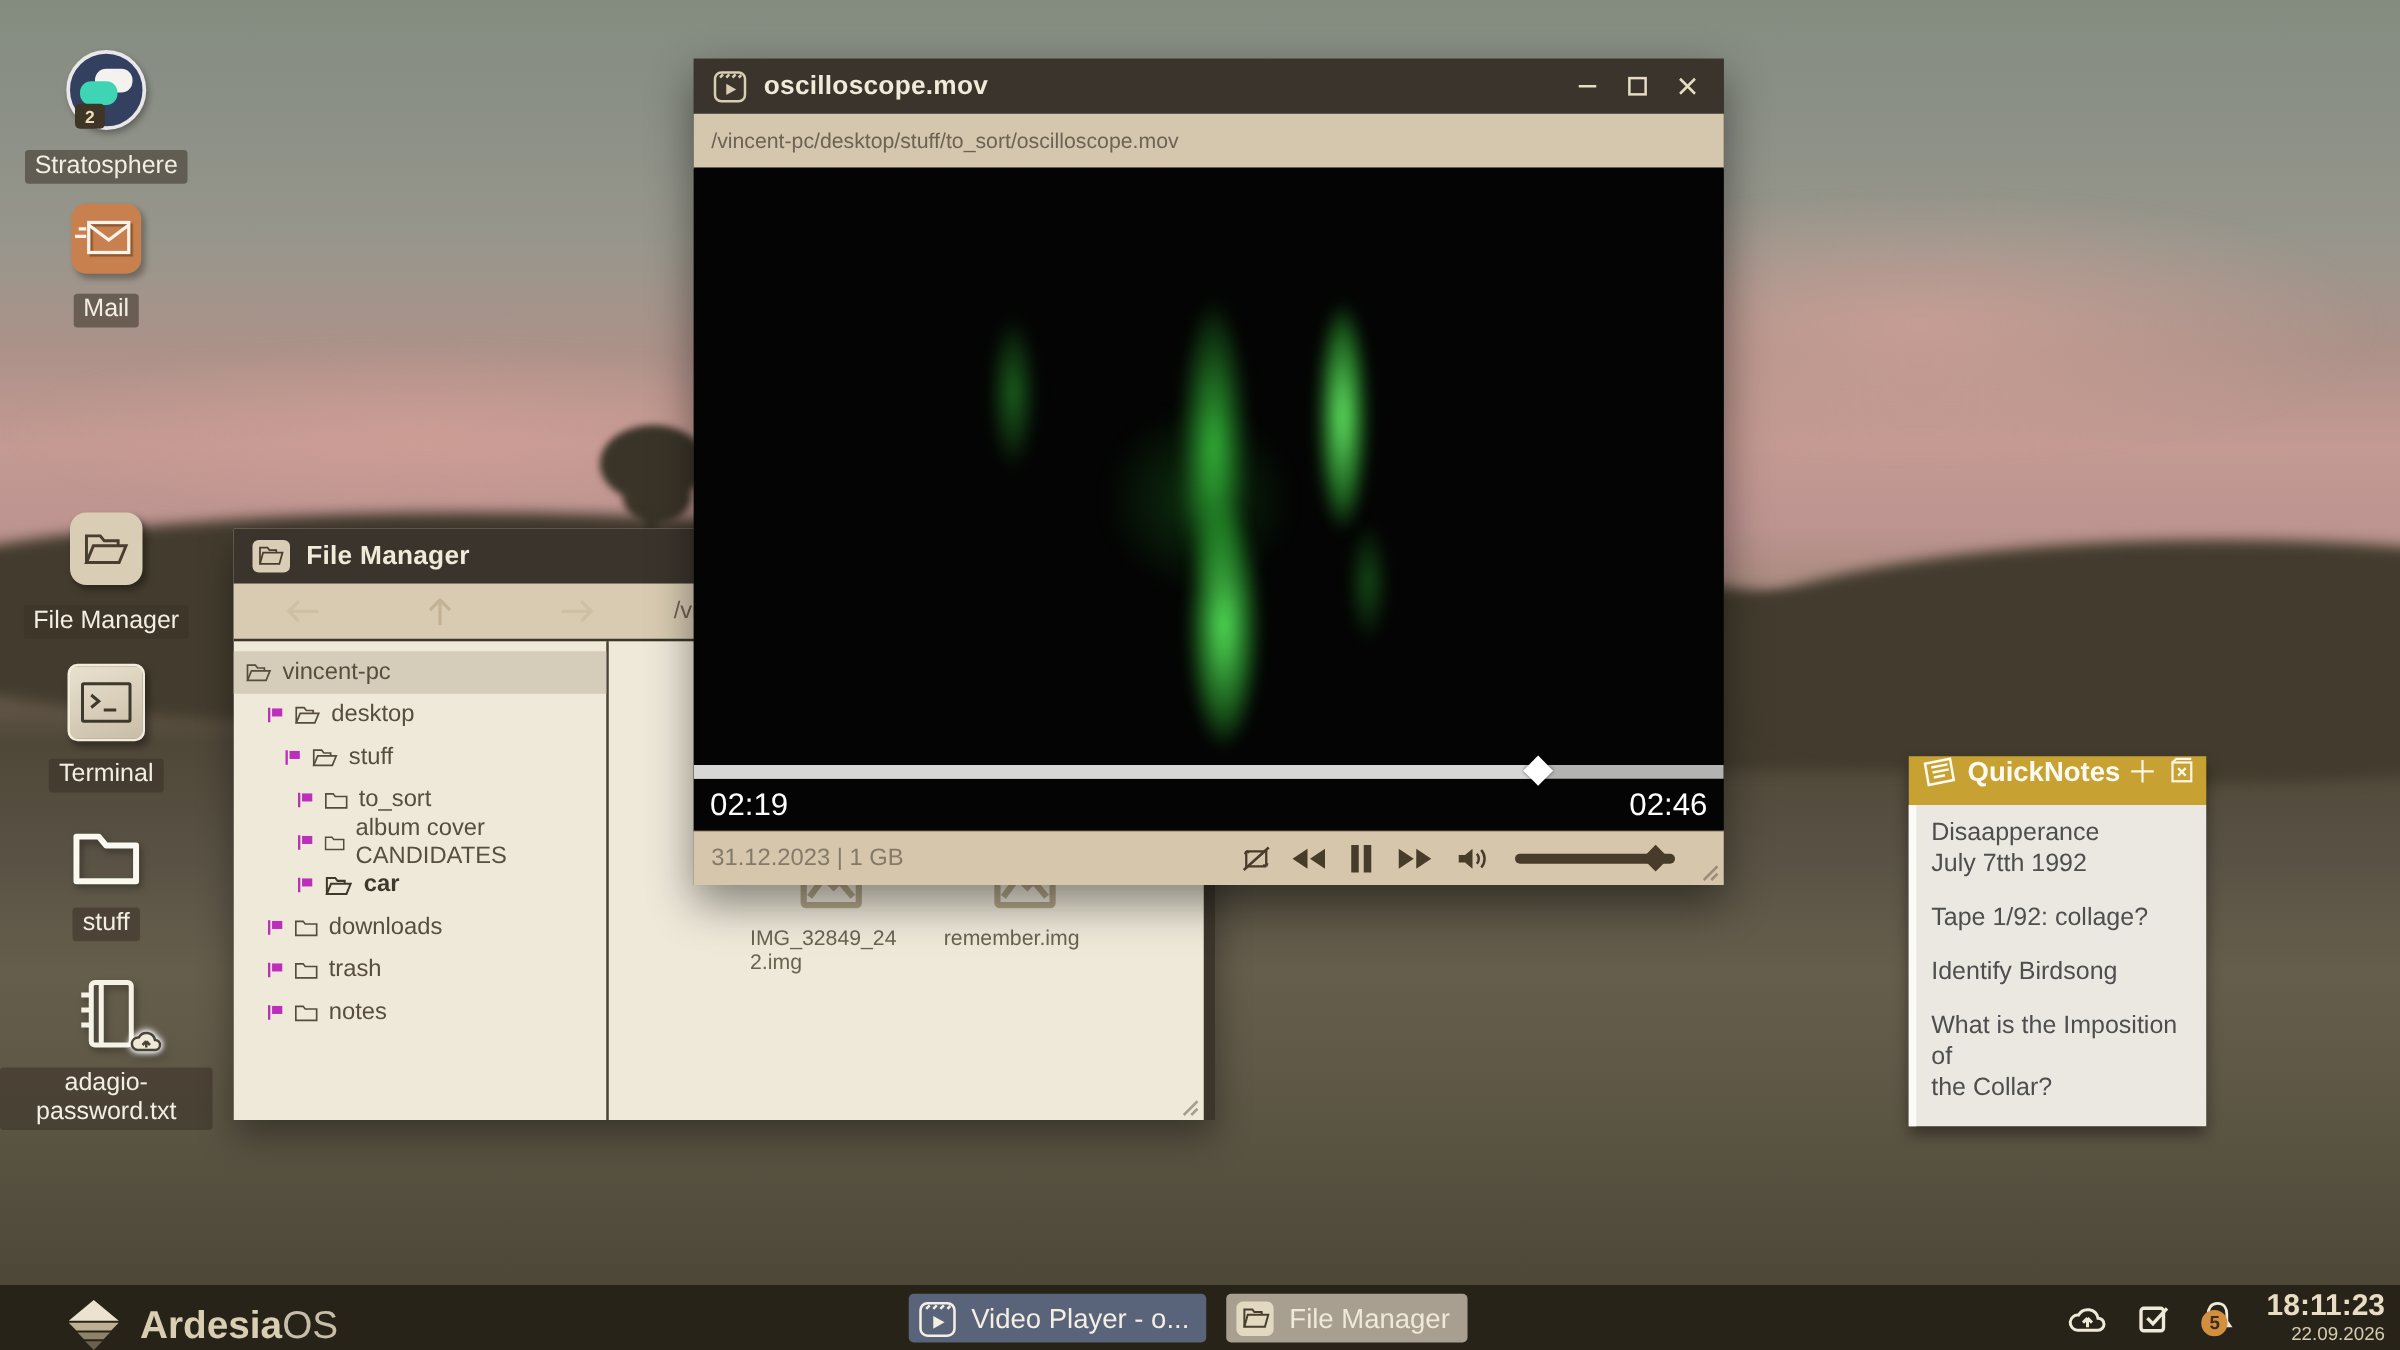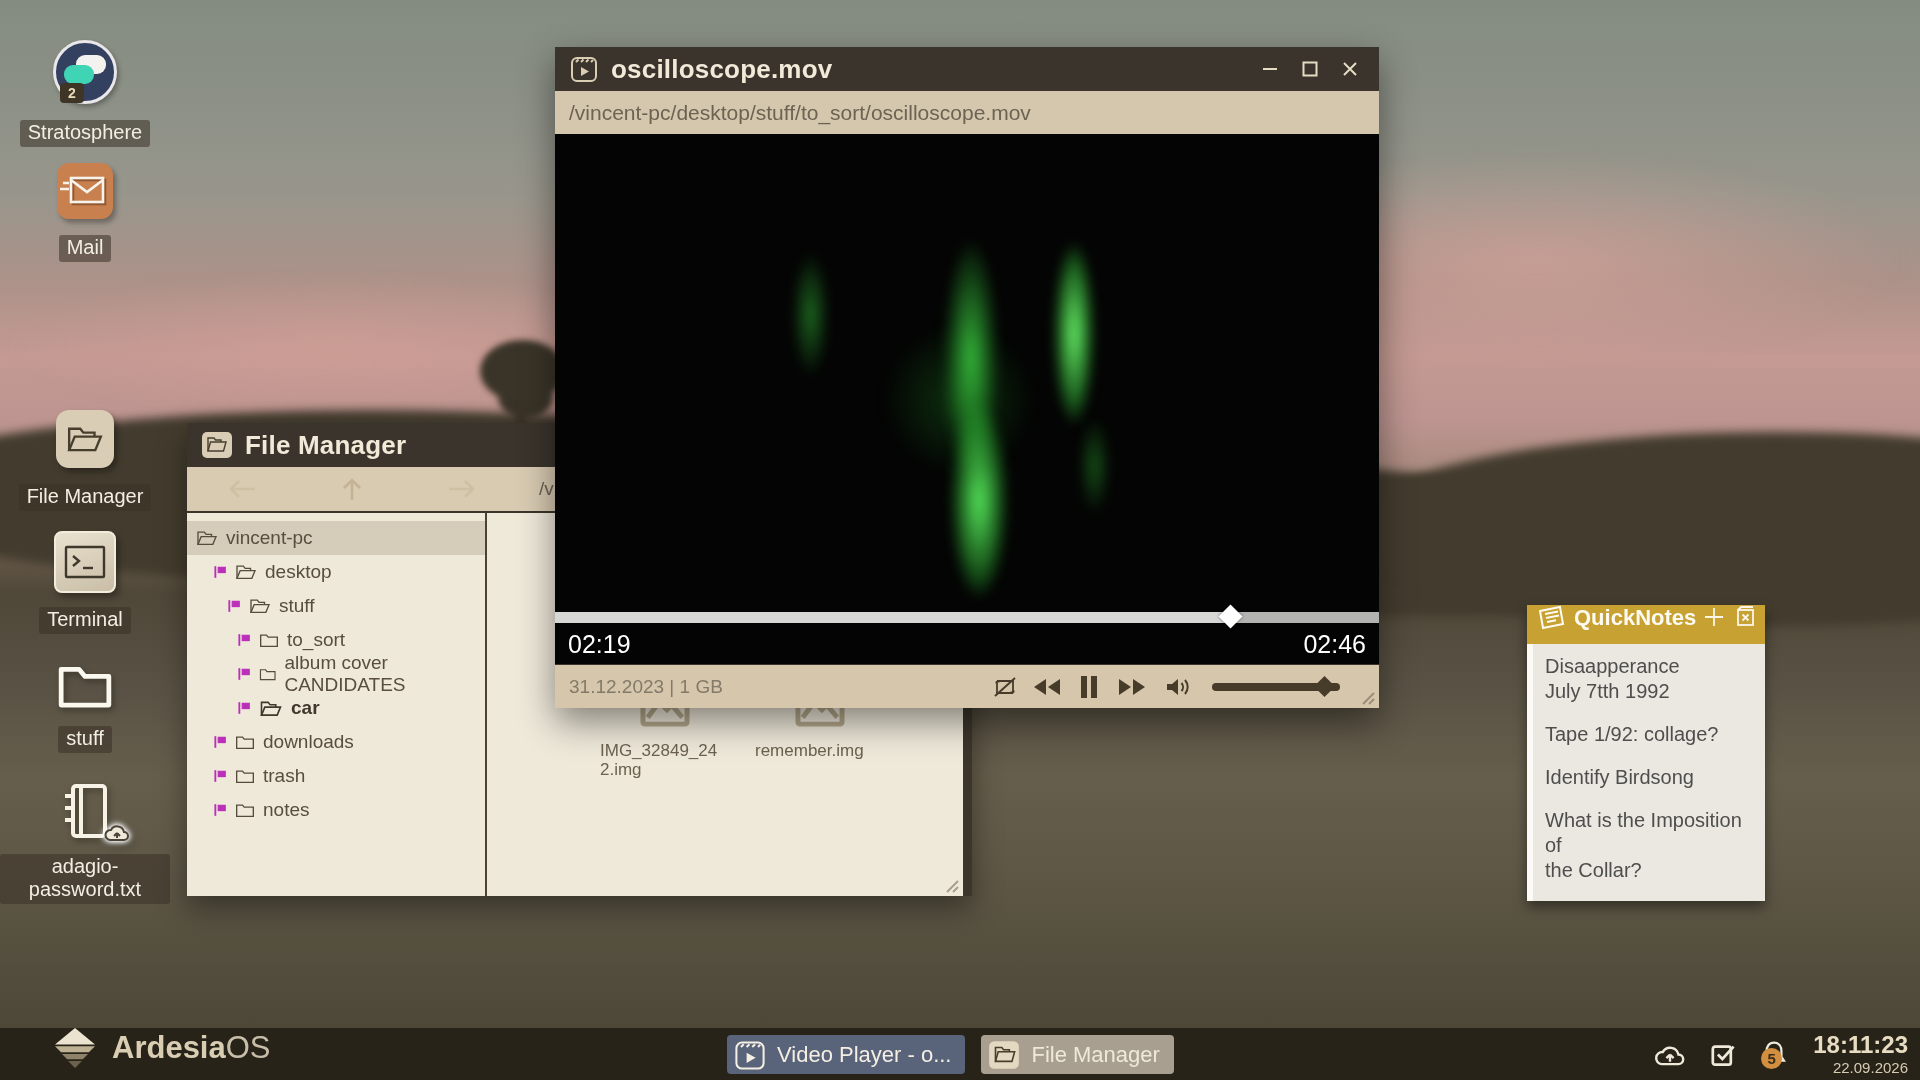--- a/index.html
+++ b/index.html
@@ -47,30 +47,30 @@
   .fmicon-sq{position:relative;margin:0 auto;width:58px;height:58px;border-radius:13px;background:#d9cdb6;
     box-shadow:3px 4px 6px rgba(0,0,0,.35);display:flex;align-items:center;justify-content:center;}
   .term-sq{position:relative;margin:0 auto;width:58px;height:58px;border-radius:8px;
     background:linear-gradient(160deg,#e9e1cf,#c9bda6);border:2px solid #f2ecdd;
     box-shadow:3px 4px 6px rgba(0,0,0,.35);display:flex;align-items:center;justify-content:center;}
 
   
   .titlebar{position:absolute;left:0;top:0;right:0;height:44px;background:#3a342c;
     display:flex;align-items:center;color:#f1ead9;}
   .titlebar .wicon{margin:0 12px 0 14px;flex:0 0 auto;display:flex;}
-  .titlebar .wtitle{font-size:26px;font-weight:bold;letter-spacing:.2px;}
+  .titlebar .wtitle{font-size:21px;font-weight:bold;letter-spacing:.2px;}
   .winbtns{margin-left:auto;display:flex;align-items:center;gap:14px;padding-right:16px;}
   .winbtn{width:26px;height:26px;display:flex;align-items:center;justify-content:center;color:#e6dcc2;}
 
   
   .vp-window{left:555px;top:47px;width:824px;height:661px;background:#3a342c;
     box-shadow:0 14px 34px rgba(0,0,0,.45);z-index:30;}
   .vp-pathbar{position:absolute;left:0;top:44px;right:0;height:43px;background:#d5c7ae;
     display:flex;align-items:center;border-bottom:1px solid #c3b499;}
-  .vp-pathbar .ptext{margin-left:14px;font-size:21px;color:#6d6353;}
+  .vp-pathbar .ptext{margin-left:14px;font-size:17px;color:#6d6353;}
   .vp-video{position:absolute;left:0;top:87px;right:0;height:531px;background:#040404;overflow:hidden;}
   .glow{position:absolute;border-radius:50%;filter:blur(6px);}
   .g1{left:46%;top:12%;width:9%;height:60%;background:radial-gradient(50% 50% at 50% 50%,rgba(64,225,70,.8),rgba(40,160,45,.25) 60%,transparent 75%);}
   .g2{left:59.5%;top:15%;width:7%;height:45%;background:radial-gradient(45% 50% at 50% 50%,rgba(110,255,110,.95),rgba(55,210,60,.4) 60%,transparent 78%);}
   .g3{left:47%;top:45%;width:9%;height:48%;background:radial-gradient(50% 50% at 50% 50%,rgba(90,245,95,.95),rgba(45,190,50,.35) 62%,transparent 78%);}
   .g4{left:28%;top:18%;width:6%;height:32%;background:radial-gradient(50% 50% at 50% 50%,rgba(50,190,55,.55),transparent 75%);}
   .g5{left:36%;top:30%;width:26%;height:40%;background:radial-gradient(50% 50% at 50% 50%,rgba(35,150,40,.3),transparent 72%);}
   .g6{left:63%;top:50%;width:5%;height:25%;background:radial-gradient(50% 50% at 50% 50%,rgba(45,180,50,.45),transparent 75%);}
   .vp-timeline{position:absolute;left:0;right:0;top:478px;height:11px;background:#b3b3b1;}
   .vp-played{position:absolute;left:0;top:0;height:100%;background:#d7d7d5;}
@@ -115,21 +115,21 @@
   .qn-header .qicon{margin:0 8px 0 9px;display:flex;}
   .qn-title{font-size:22px;font-weight:bold;}
   .qn-actions{margin-left:auto;display:flex;align-items:center;gap:8px;padding-right:8px;}
   .qn-act{display:flex;align-items:center;justify-content:center;color:#fbf6e8;}
   .qn-body{background:#eae8e0;border-left:6px solid #fbfaf6;padding:10px 10px 14px 12px;min-height:180px;box-sizing:border-box;}
   .qn-note{font-size:20px;line-height:25px;color:#4e4e4e;white-space:pre-line;margin-bottom:18px;}
   .qn-note:last-child{margin-bottom:4px;}
 
   
   .taskbar{left:0;right:0;bottom:0;height:52px;background:#282318;z-index:50;
-    display:flex;align-items:flex-start;}
+    display:flex;align-items:flex-end;}
   .brand{display:flex;align-items:center;margin-left:50px;gap:12px;}
   .brand-text{font-size:31px;color:#d9cdb2;}
   .brand-text b{font-weight:bold;}
   .brand-text span{font-weight:normal;color:#c7bda8;}
   .taskbtns{position:absolute;left:727px;top:7px;display:flex;gap:16px;}
   .tbtn{height:39px;border-radius:4px;display:flex;align-items:center;padding:0 14px 0 6px;gap:10px;font-size:22px;}
   .tbtn-active{background:#59637a;color:#f4efe3;}
   .tbtn-normal{background:#a89f90;color:#efe9d9;}
   .tray{position:absolute;right:12px;top:0;height:52px;display:flex;align-items:center;gap:22px;color:#efe9da;}
   .bellwrap{position:relative;display:flex;}

